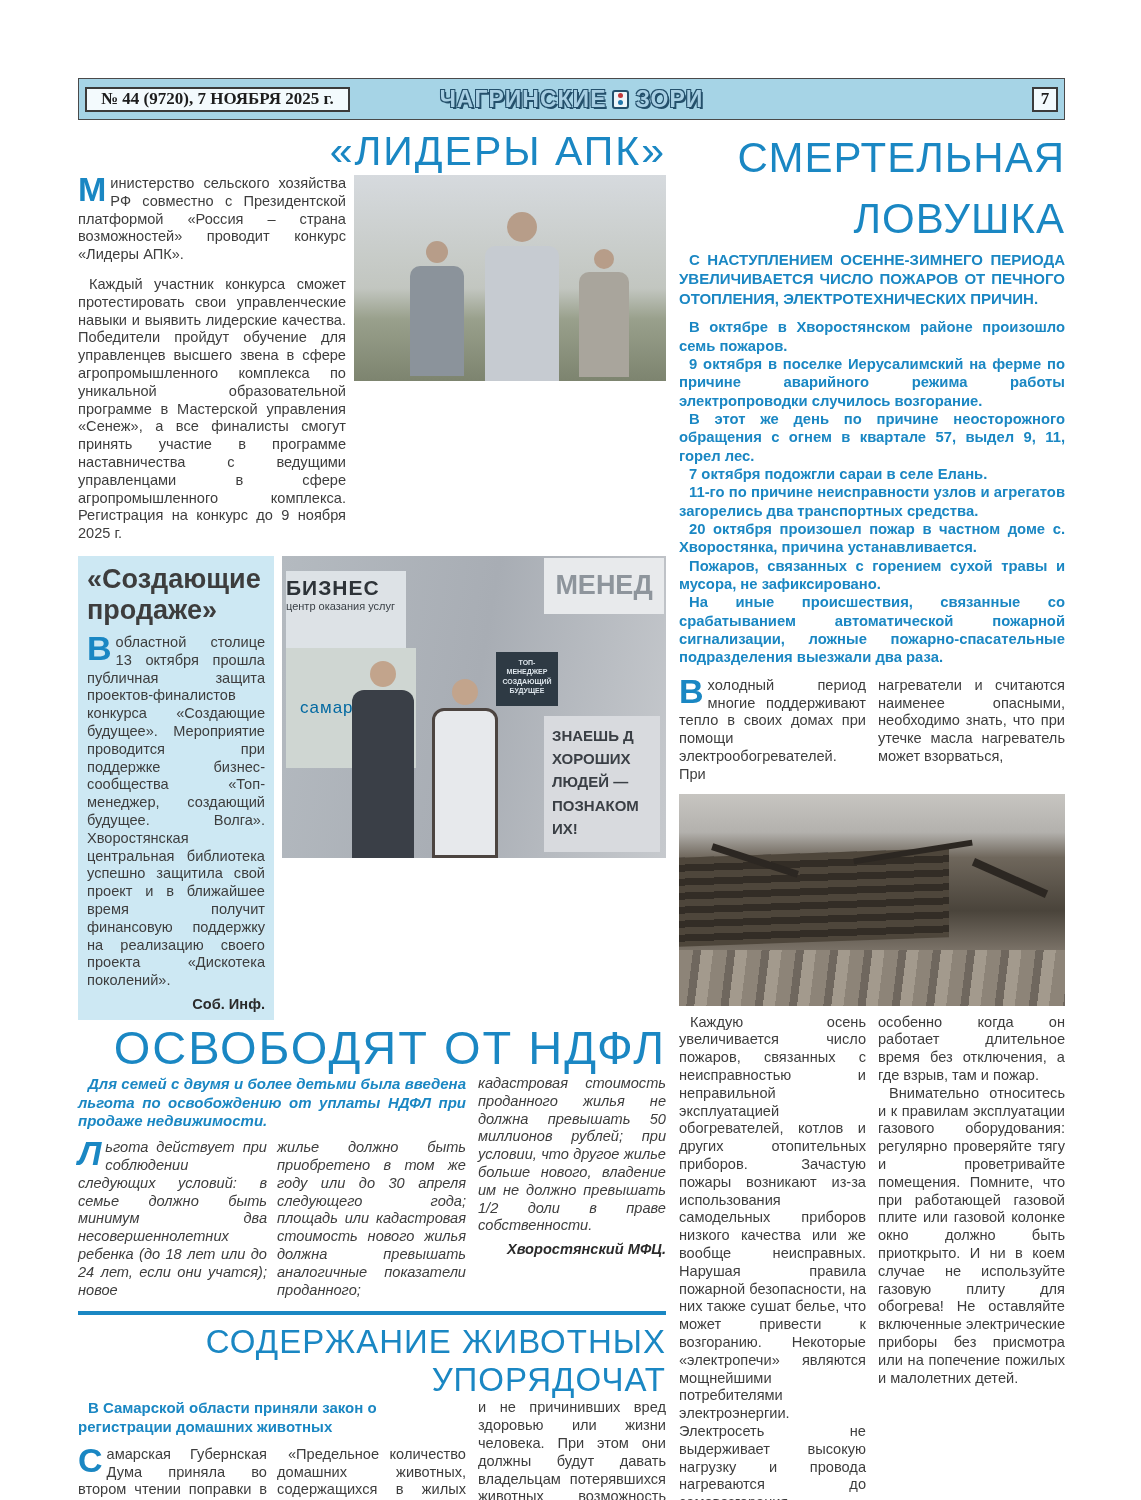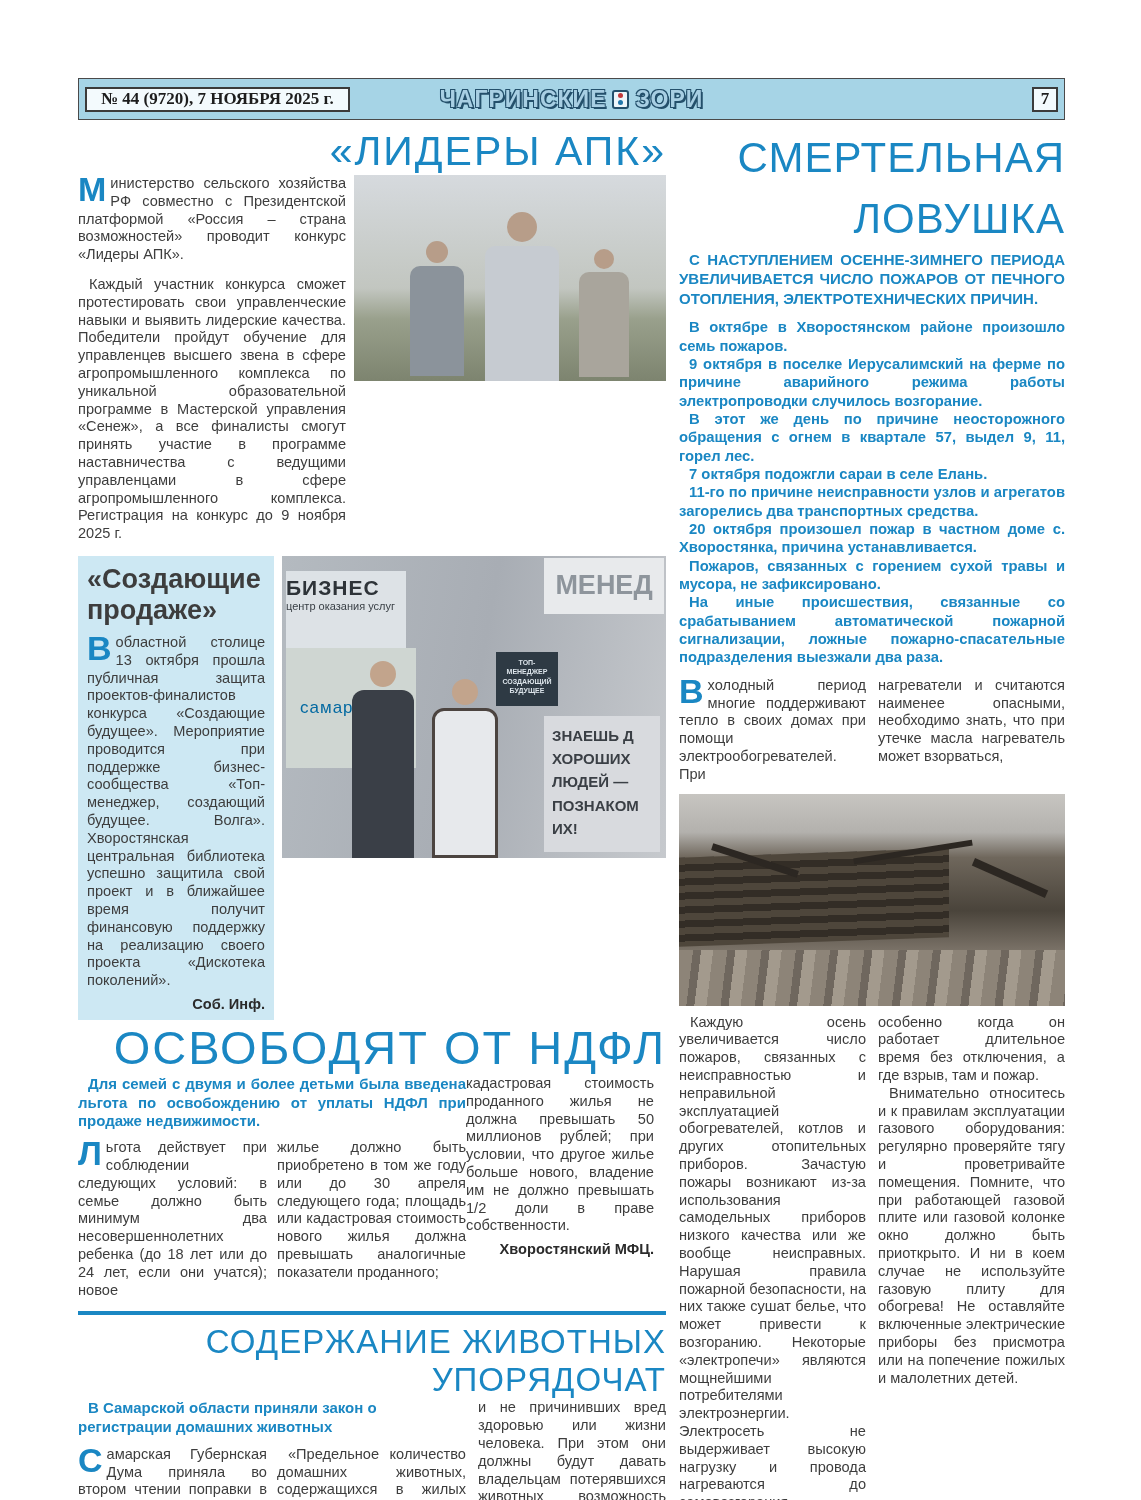--- a/index.html
+++ b/index.html
@@ -71,21 +71,21 @@
   .ph2-badge{position:absolute;right:108px;top:96px;width:62px;height:54px;background:#2e3a44;color:#dce4ea;
      font-size:7px;font-weight:bold;text-align:center;padding:6px 4px;line-height:1.35;}
   .ph2-board{position:absolute;right:6px;top:160px;width:116px;height:136px;background:#d8dade;
      color:#3a3f45;font-weight:800;font-size:15px;line-height:1.55;padding:8px 8px;}
   .ph2-fig{position:absolute;bottom:0;}
   .ph2-fig .head{border-radius:50%;background:#c2a48c;margin:0 auto;}
   .ph2-fig .bod{border-radius:12px 12px 0 0;}
 
   
   .ndfl-title{font-size:47px;letter-spacing:2px;margin:14px 0 8px;}
-  .ndfl-row{display:flex;}
+  .ndfl-row{display:flex;gap:12px;font-style:italic;}
   .ndfl-left{width:388px;}
   .ndfl-lede{color:var(--blue);font-weight:bold;font-size:15px;line-height:1.25;text-align:justify;text-indent:10px;margin:0 0 8px;}
   .twocol{display:flex;gap:10px;}
   .twocol .c{width:189px;}
   .ndfl-c3{width:188px;}
 
   .rule{height:4px;background:var(--blue);margin:12px 0 8px;}
 
   
   .anim-title{font-size:33px;letter-spacing:1px;margin:0 0 8px;}

